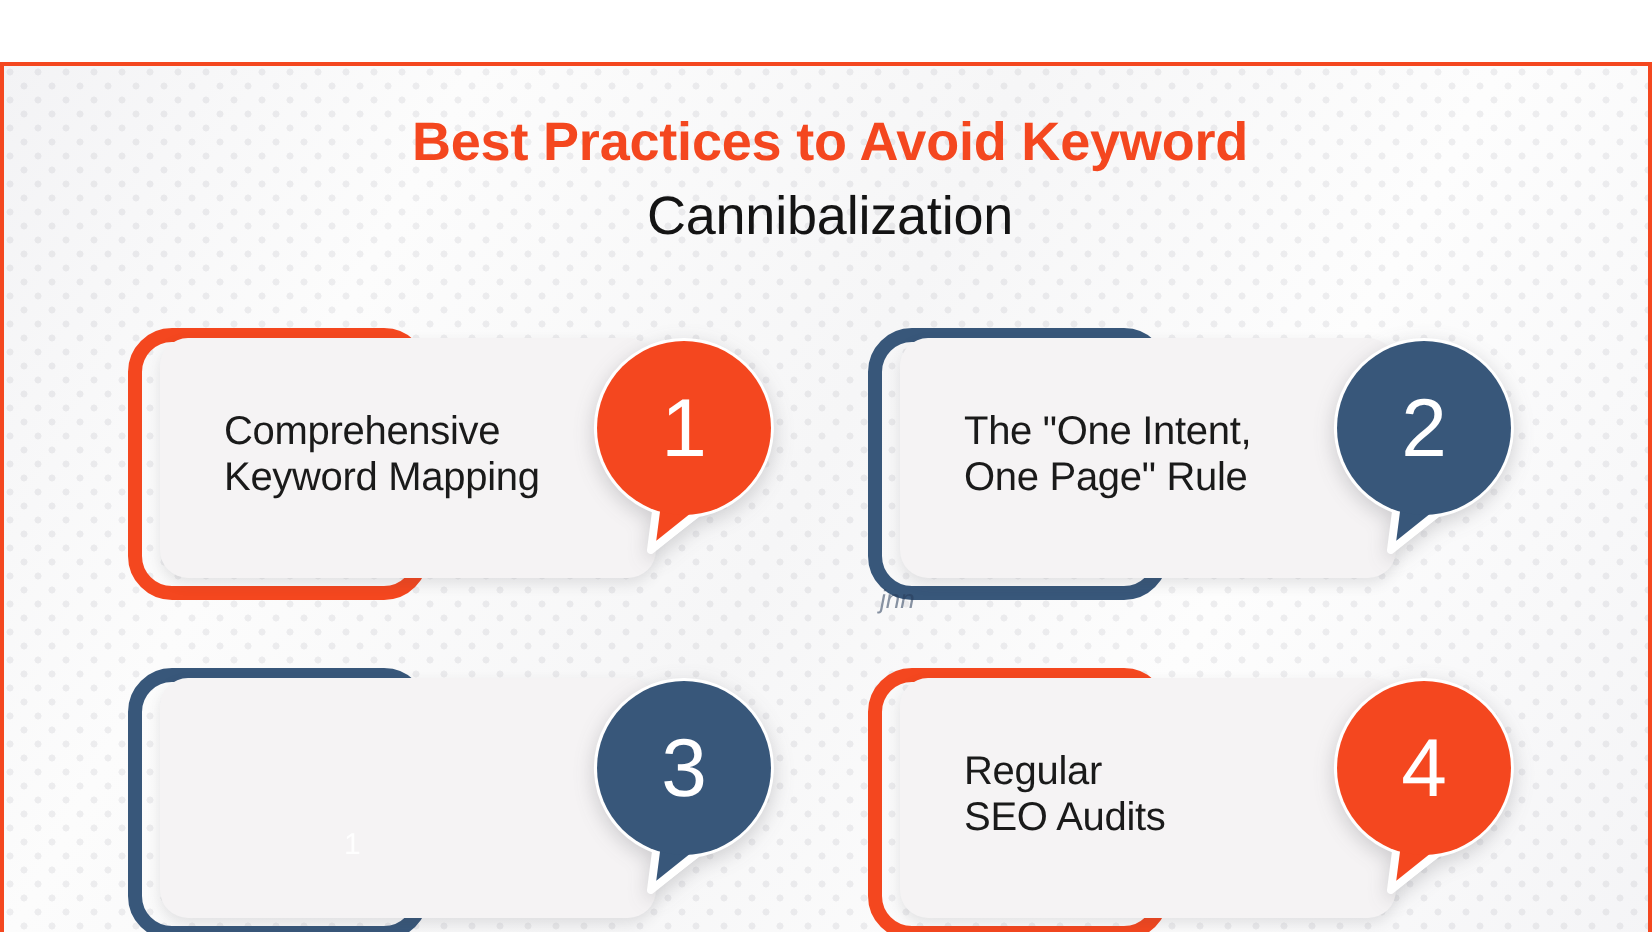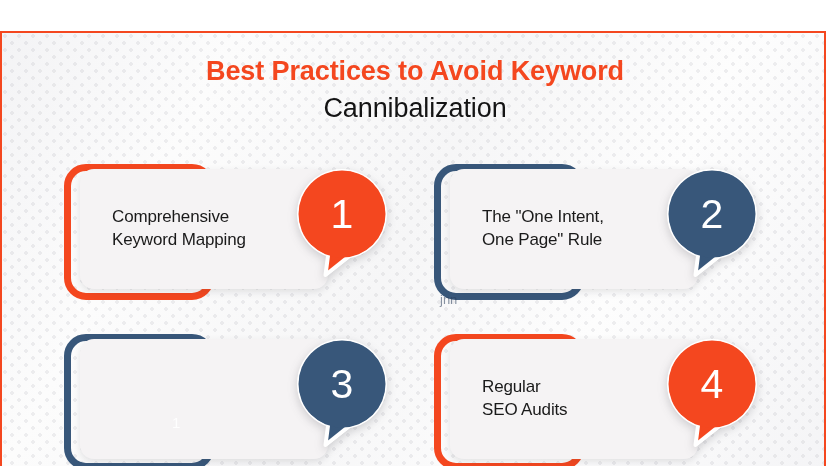--- a/index.html
+++ b/index.html
@@ -92,21 +92,21 @@
     height: 120px;
     background: #F5F3F4;
     border-radius: 14px;
     box-shadow: 0 3px 7px rgba(60,60,70,0.13);
   }
 
   .panel-text {
     position: absolute;
     left: 32px;
     top: 36px;
-    font-size: 17px;
+    font-size: 20px;
     line-height: 23px;
     color: #1A1A1A;
     white-space: pre-line;
     letter-spacing: -0.15px;
   }
 
   
   .artifact {
     position: absolute;
     font-size: 13px;
@@ -168,21 +168,21 @@
         <div class="badge-num">1</div>
       </div>
     </div>
 
     <div class="card-slot slot-1">
       <div class="bracket navy"></div>
       <div class="panel">
         <div class="panel-text">The "One Intent,
 One Page" Rule</div>
       </div>
-      <div class="artifact" style="left:8px; top:133px; color:rgba(40,60,90,0.55);">jnn</div>
+      <div class="artifact" style="left:8px; top:133px; color:rgba(40,60,90,0.55);font-style:italic;">jnn</div>
       <div class="badge">
         <svg viewBox="0 0 92 112" xmlns="http://www.w3.org/2000/svg">
           <path d="M46 3 A43 43 0 1 1 45.9 3 Z M34 82 L30 106 L56 86 Z" fill="#38577A" stroke="#FFFFFF" stroke-width="4" stroke-linejoin="round"></path>
           <circle cx="46" cy="46" r="43" fill="#38577A"></circle>
           <path d="M33 80 L29.5 107 L57 85 Z" fill="#38577A" stroke="#FFFFFF" stroke-width="4" stroke-linejoin="round"></path>
           <circle cx="46" cy="46" r="43.5" fill="#38577A" stroke="#FFFFFF" stroke-width="0"></circle>
         </svg>
         <div class="badge-num">2</div>
       </div>
     </div>

